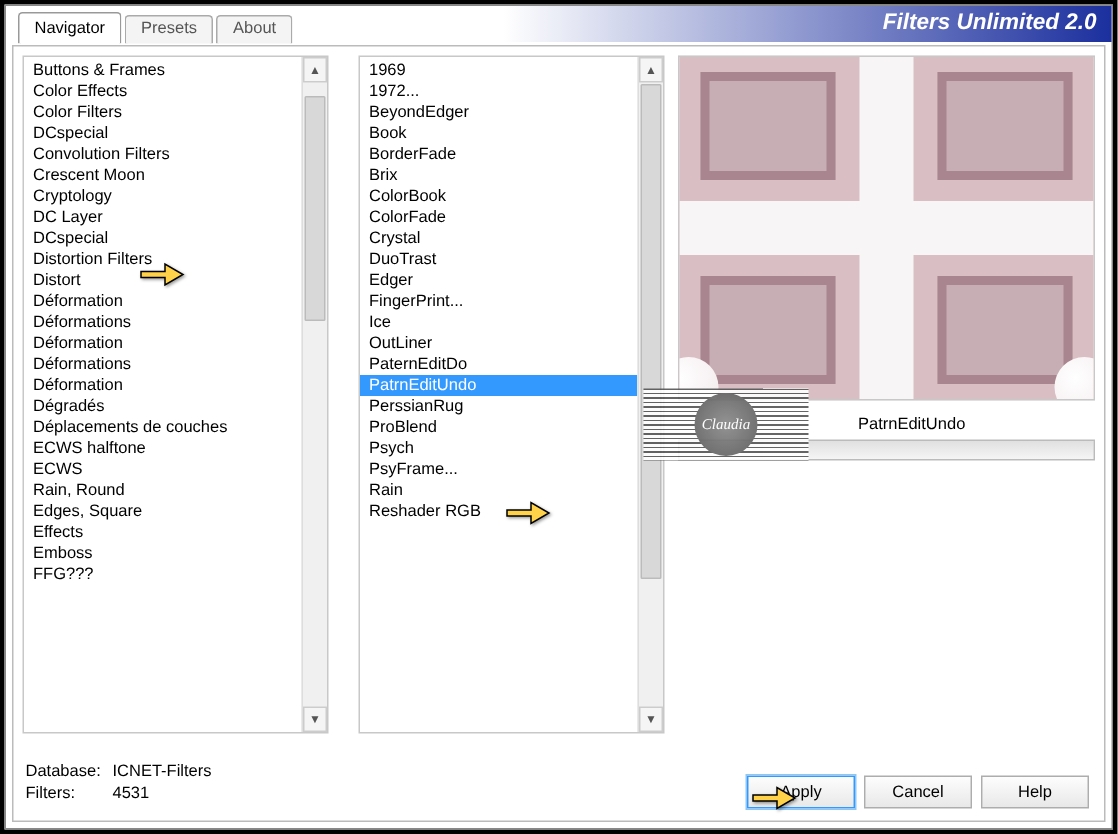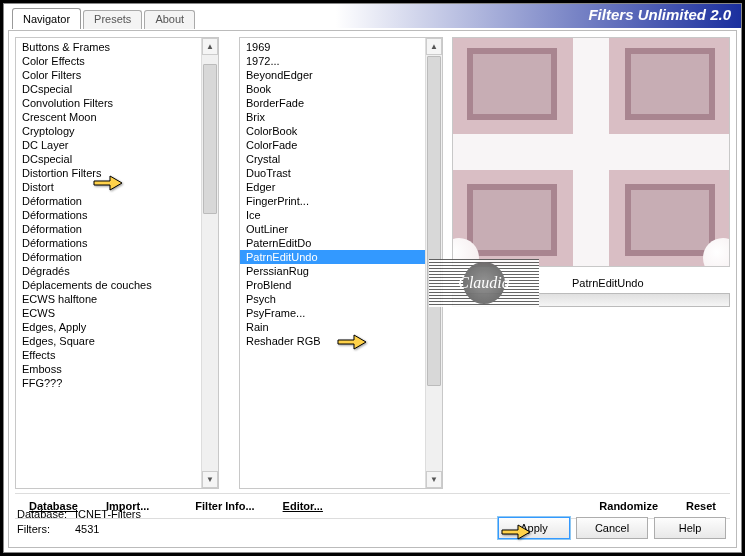--- a/index.html
+++ b/index.html
@@ -27,21 +27,21 @@
 .vbar{position:absolute;top:0;bottom:0;left:50%;width:36px;margin-left:-18px;background:#f8f5f6}
 .hbar{position:absolute;left:0;right:0;top:50%;height:36px;margin-top:-18px;background:#f8f5f6}
 .frame{position:absolute;width:90px;height:72px;background:#c7adb4;border:6px solid #a98590}
 .frame.tl{top:10px;left:14px}.frame.tr{top:10px;right:14px}
 .frame.bl{bottom:10px;left:14px}.frame.br{bottom:10px;right:14px}
 .circ{position:absolute;width:40px;height:40px;border-radius:50%;background:radial-gradient(circle at 35% 35%,#fff,#f2e8ea)}
 .circ.c1{bottom:-12px;left:-14px}.circ.c2{bottom:-12px;right:-14px}
 .paramlabel{position:absolute;top:246px;right:6px;width:278px;text-align:left;padding-left:120px}
 .parambar{position:absolute;top:262px;right:6px;width:278px;height:14px;border:1px solid #bbb;background:linear-gradient(#e0e0e0,#f5f5f5)}
 .watermark{position:absolute;top:228px;left:420px;width:110px;height:48px;background:repeating-linear-gradient(#555 0,#555 1px,#fff 1px,#fff 3px);opacity:.9;display:flex;align-items:center;justify-content:center}
-.wmcircle{width:42px;height:42px;border-radius:50%;background:radial-gradient(#888,#555);display:flex;align-items:center;justify-content:center;color:#fff;font-style:italic;font-family:"Brush Script MT",cursive;font-size:16px}
+.wmcircle{width:42px;height:42px;border-radius:50%;background:radial-gradient(#888,#555);display:flex;align-items:center;justify-content:center;color:#fff;font-style:italic;font-family:"Brush Script MT",cursive;font-size:10px}
 .pointer{position:absolute;z-index:50}
 .pointer svg{filter:drop-shadow(1px 1px 1px rgba(0,0,0,.4))}
 .toolbar{position:absolute;left:6px;right:6px;top:462px;height:26px;border-top:1px solid #ddd;border-bottom:1px solid #ddd;display:flex;align-items:center}
 .tbtn{padding:0 14px;font-weight:bold;text-decoration:underline;cursor:pointer}
 .tbtn.nu{text-decoration:none}
 .status{position:absolute;left:8px;bottom:10px;line-height:15px}
 .statlabel{display:inline-block;width:58px}
 .btnrow{position:absolute;right:10px;bottom:8px;display:flex;gap:6px}
 .btn{width:72px;height:22px;border:1px solid #adadad;background:linear-gradient(#fdfdfd,#e8e8e8);text-align:center;line-height:20px;cursor:pointer}
 .btn.primary{border:1px solid #3399ff;outline:1px solid #8ec7f2}
@@ -77,21 +77,21 @@
             <div class="item">Distort</div>
             <div class="item">Déformation</div>
             <div class="item">Déformations</div>
             <div class="item">Déformation</div>
             <div class="item">Déformations</div>
             <div class="item">Déformation</div>
             <div class="item">Dégradés</div>
             <div class="item">Déplacements de couches</div>
             <div class="item">ECWS halftone</div>
             <div class="item">ECWS</div>
-            <div class="item">Edges, Apply</div>
+            <div class="item">Rain, Round</div>
             <div class="item">Edges, Square</div>
             <div class="item">Effects</div>
             <div class="item">Emboss</div>
             <div class="item">FFG???</div>
           </div>
         <div class="scrollbar">
           <div class="scroll-up">▲</div>
           <div class="thumb" style="top:26px;height:150px"></div>
           <div class="scroll-down">▼</div>
         </div>
@@ -142,30 +142,20 @@
       </div>
     </div>
 
     <div class="paramlabel">PatrnEditUndo</div>
     <div class="parambar"></div>
 
     <div class="watermark">
       <div class="wmcircle">Claudia</div>
     </div>
 
-    <div class="toolbar">
-      <span class="tbtn">Database</span>
-      <span class="tbtn nu" style="font-weight:bold">Import...</span>
-      <span style="width:18px"></span>
-      <span class="tbtn nu" style="font-weight:bold">Filter Info...</span>
-      <span class="tbtn">Editor...</span>
-      <span style="flex:1"></span>
-      <span class="tbtn nu" style="font-weight:bold">Randomize</span>
-      <span class="tbtn nu" style="font-weight:bold">Reset</span>
-    </div>
 
     <div class="status">
       <div><span class="statlabel">Database:</span><span>ICNET-Filters</span></div>
       <div><span class="statlabel">Filters:</span><span>4531</span></div>
     </div>
 
     <div class="btnrow">
       <div class="btn primary">Apply</div>
       <div class="btn">Cancel</div>
       <div class="btn">Help</div>

